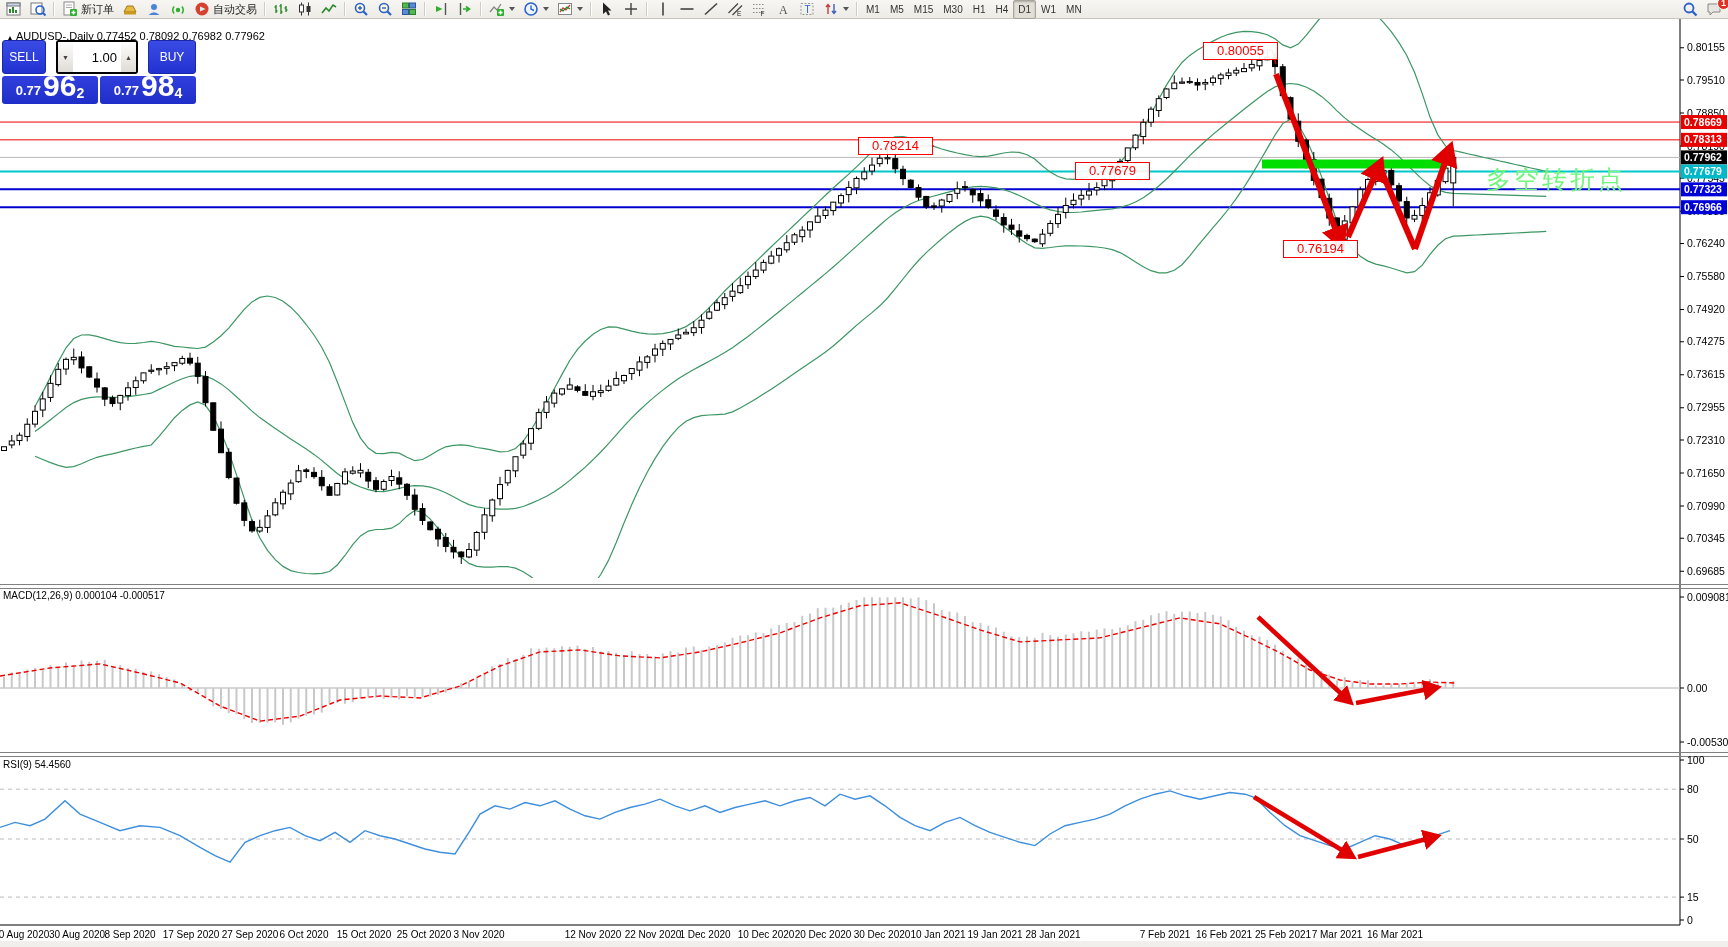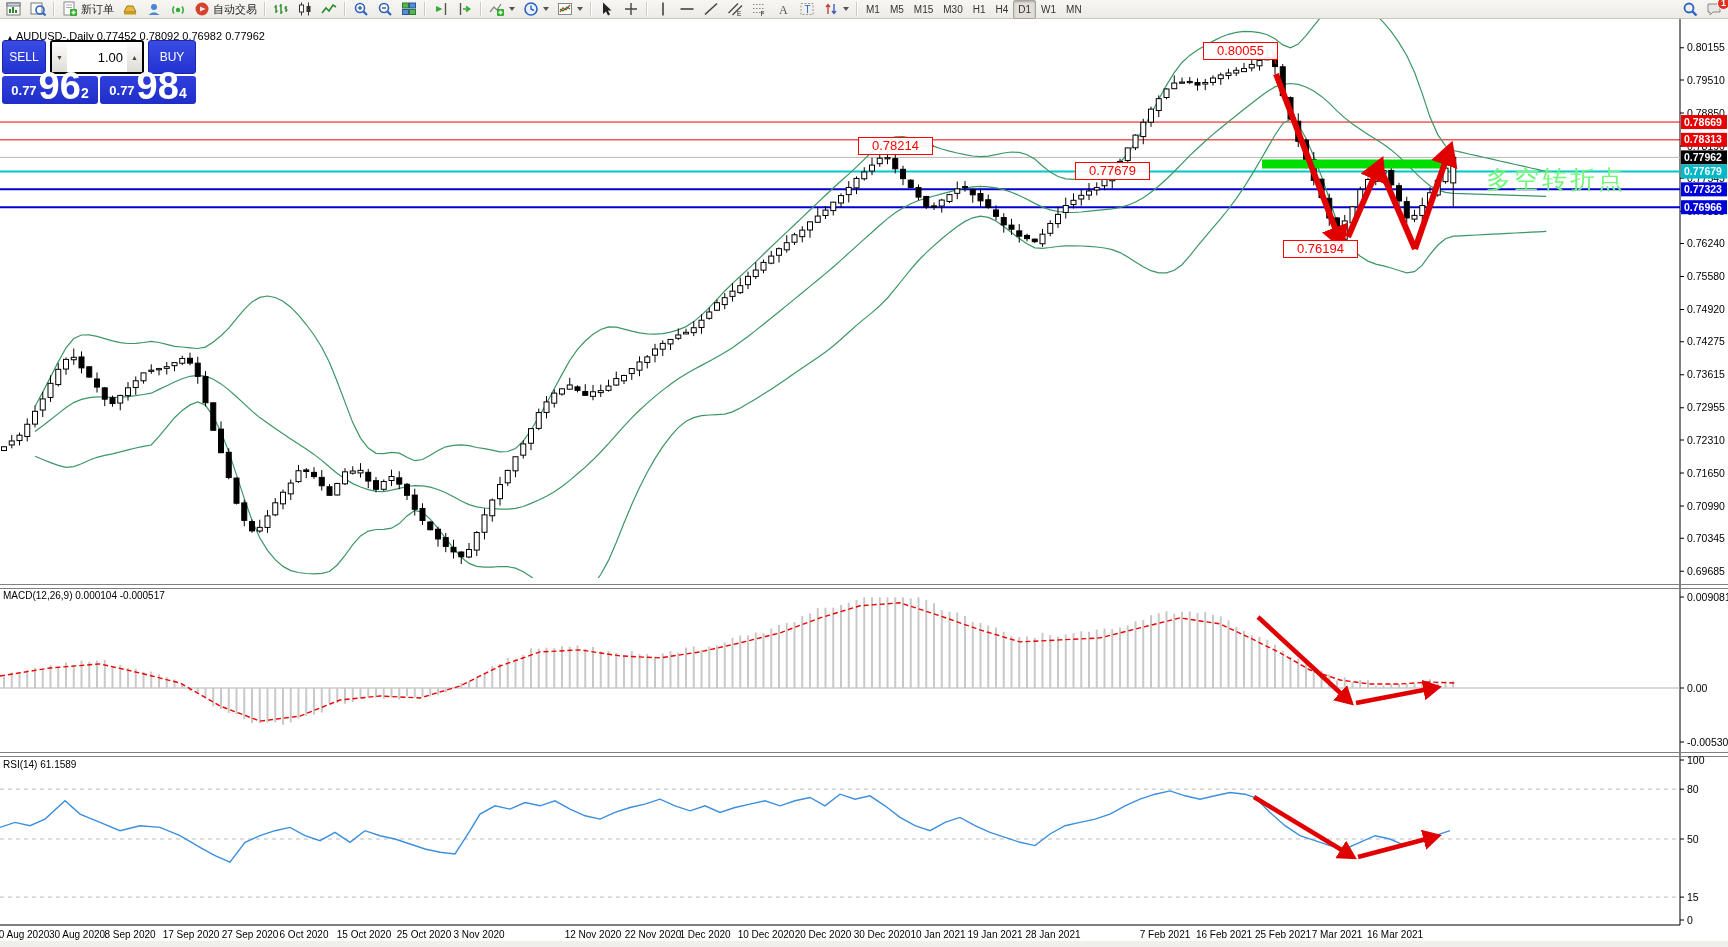--- a/index.html
+++ b/index.html
@@ -13,31 +13,31 @@
   .tsep{width:1px;height:14px;background:#cfccc2;border-right:1px solid #fff;margin:0 3px;}
   .caret{width:0;height:0;border-left:3px solid transparent;border-right:3px solid transparent;border-top:4px solid #555;margin-left:1px;}
   .tspring{flex:1;}
   .nbadge{position:relative;}
   .nbadge .cnt{position:absolute;top:-4px;right:-5px;background:#e03020;color:#fff;border-radius:7px;font-size:9px;line-height:11px;min-width:11px;text-align:center;font-weight:bold;border:1px solid #fff;}
   
   #chart-title{position:absolute;left:8px;top:30px;font-size:11px;color:#000;z-index:20;}
   #chart-title .tri{font-size:8px;margin-right:4px;}
   
   #oneclick{position:absolute;left:2px;top:40px;width:194px;z-index:25;}
-  #oc-top{display:flex;gap:4px;height:34px;}
+  #oc-top{display:flex;gap:10px;height:34px;}
   .ocbtn{background:linear-gradient(#3a4ce4,#2232d2);color:#fff;font-size:12px;border:1px solid #1a27a8;border-radius:3px;display:flex;align-items:center;justify-content:center;cursor:pointer;}
   #oc-sell-btn{width:42px;}
   #oc-buy-btn{width:46px;}
   #oc-vol{flex:1;display:flex;border:2px solid #000000;border-radius:3px;background:#fff;overflow:hidden;}
   .spin{width:15px;background:linear-gradient(#fdfdfd,#dedcd5);display:flex;align-items:center;justify-content:center;font-size:7px;color:#444;cursor:pointer;border:0;}
   #oc-vol input{flex:1;border:0;outline:none;text-align:right;font-size:13px;padding:0 4px;width:40px;font-family:inherit;color:#000;}
   #oc-prices{display:flex;gap:2px;margin-top:2px;height:28px;}
   .ocp{flex:1;background:linear-gradient(#3140dd,#1f2ec8);border-radius:3px;color:#fff;display:flex;align-items:flex-end;justify-content:center;padding-bottom:3px;cursor:pointer;}
   .ocp .sm{font-size:13px;font-weight:bold;margin:0 2px 3px 0;}
-  .ocp .big{font-size:38px;font-weight:bold;line-height:30px;}
+  .ocp .big{font-size:30px;font-weight:bold;line-height:30px;}
   .ocp .sup{font-size:14px;font-weight:bold;vertical-align:18px;}
   
   .plabel{position:absolute;border:1px solid #f00;color:#f00;background:rgba(255,255,255,.92);font-size:13px;padding:0 13px;line-height:16px;z-index:15;white-space:nowrap;}
   #zone-label{position:absolute;color:#70f77b;font-size:25px;letter-spacing:3px;z-index:15;white-space:nowrap;}
   .indlabel{position:absolute;font-size:10px;color:#000;z-index:10;white-space:nowrap;}
   #chart-svg{position:absolute;left:0;top:0;z-index:1;}
   #datebar{position:absolute;left:0;top:941px;width:1728px;height:6px;background:#f0efec;}
 </style>
 </head>
 <body>
@@ -974,21 +974,21 @@
       <div class="ocp">
         <span class="sm">0.77</span>
         <span class="big">98</span>
         <span class="sup">4</span>
       </div>
     </div>
   </div>
 
   <div id="zone-label" style="left: 1486px; top: 163px;">多空转折点</div>
   <div class="indlabel" id="macd-label" style="left: 3px; top: 590px;">MACD(12,26,9) 0.000104 -0.000517</div>
-  <div class="indlabel" id="rsi-label" style="left: 3px; top: 759px;">RSI(14) 61.1589</div>
+  <div class="indlabel" id="rsi-label" style="left: 3px; top: 759px;">RSI(9) 54.4560</div>
   <div id="labels-host">
       <div class="plabel" style="left: 1203px; top: 42px;">0.80055</div>
       <div class="plabel" style="left: 858px; top: 137px;">0.78214</div>
       <div class="plabel" style="left: 1075px; top: 162px;">0.77679</div>
       <div class="plabel" style="left: 1283px; top: 240px;">0.76194</div>
     </div>
   <div id="datebar"></div>
 </div>
 
 </body></html>

